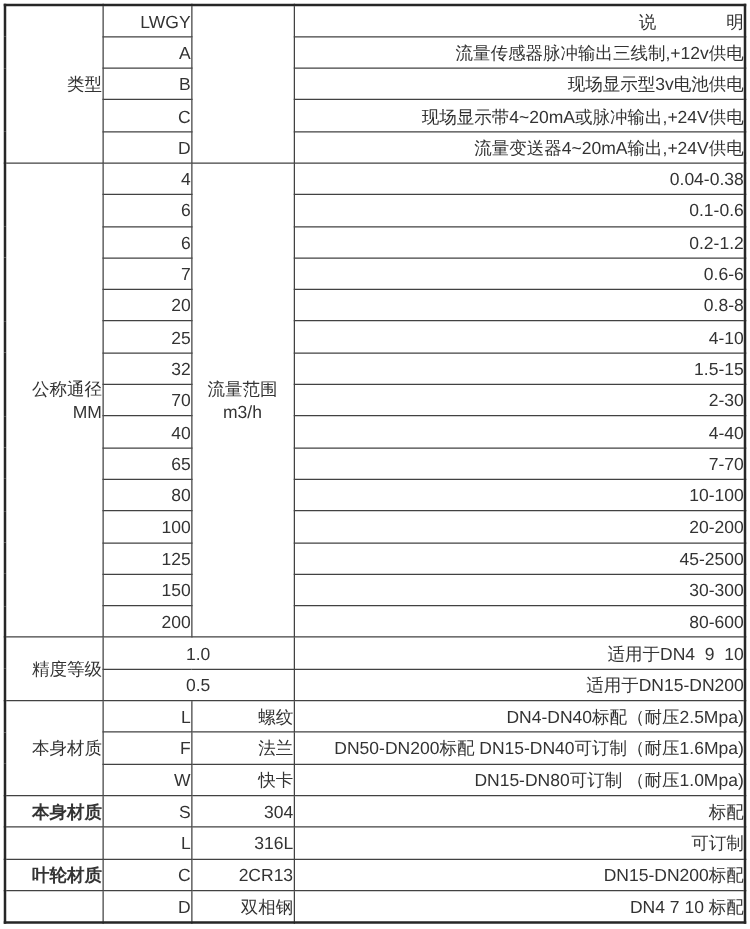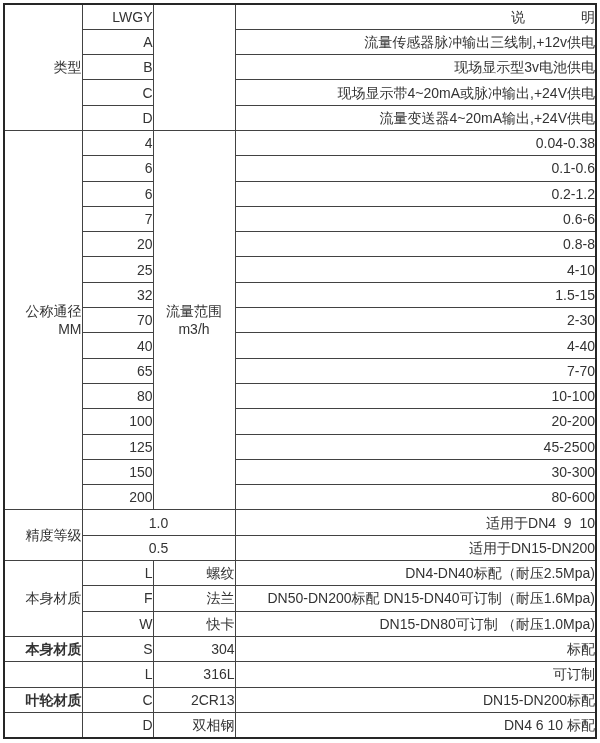--- a/index.html
+++ b/index.html
@@ -180,17 +180,17 @@
         <tr>
           <td class="c1 left">叶轮材质</td>
           <td class="c2">C</td>
           <td class="c3">2CR13</td>
           <td class="c4">DN15-DN200标配</td>
         </tr>
         <tr>
           <td class="c1"></td>
           <td class="c2">D</td>
           <td class="c3">双相钢</td>
-          <td class="c4">DN4 6 10 标配</td>
+          <td class="c4">DN4 7 10 标配</td>
         </tr>
       </tbody>
   </table>
 </div>
 
 </body></html>

